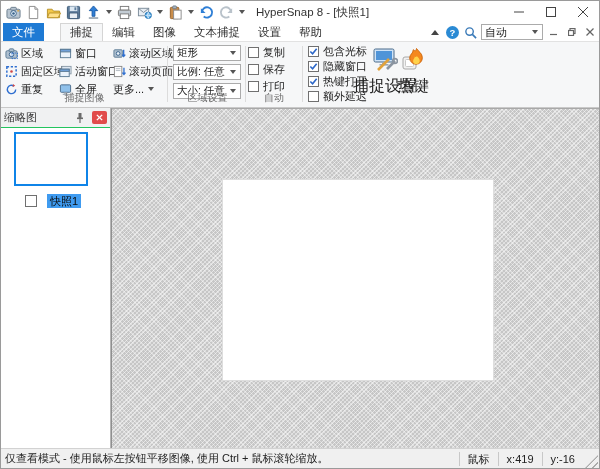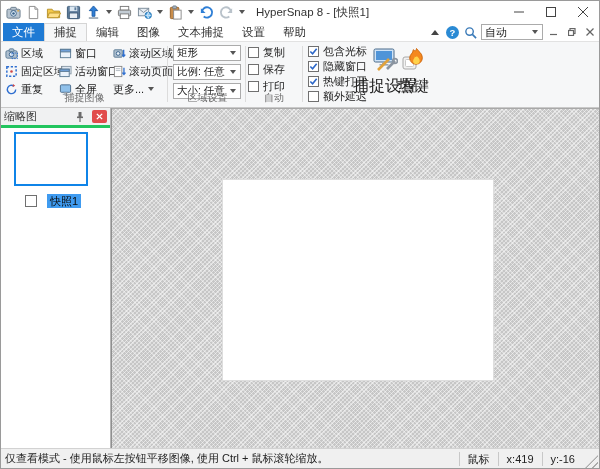--- a/index.html
+++ b/index.html
@@ -14,21 +14,21 @@
   .drop-caret { width:0; height:0; border-left:3px solid transparent; border-right:3px solid transparent; border-top:4px solid #555; margin:0 1px; }
   .title-text { margin-left:10px; font-size:11.5px; color:#333; white-space:nowrap; }
   .win-controls { position:absolute; right:0; top:0; height:22px; display:flex; }
   .win-btn { width:32px; height:22px; display:flex; align-items:center; justify-content:center; }
   .win-btn svg { width:10px; height:10px; stroke:#444; stroke-width:1; fill:none; }
 
   
   .menurow { position:absolute; left:0; top:22px; width:100%; height:18px; background:#fff; display:flex; align-items:flex-end; }
   .tab { padding:0 9px; height:18px; line-height:18px; font-size:11.5px; color:#333; }
   .tab.file { background:#1e7ad4; color:#fff; margin-left:2px; }
-  .tab.active { background:#f6f7f8; border:1px solid #d5d5d5; border-bottom:none; line-height:16px; }
+  .tab.active { background:#f6f7f8; border:1px solid #d5d5d5; border-bottom:none; line-height:16px;margin-left:16px; }
   .menurow-right { position:absolute; right:2px; top:0; height:18px; display:flex; align-items:center; gap:4px; }
   .mini-tool { width:14px; height:14px; display:flex; align-items:center; justify-content:center; }
   .collapse-caret { width:0; height:0; border-left:4px solid transparent; border-right:4px solid transparent; border-bottom:5px solid #444; }
   .help-circle { width:13px; height:13px; border-radius:50%; background:#2a8ad4; color:#fff; font-size:9.5px; font-weight:bold; display:flex; align-items:center; justify-content:center; }
   .zoom-combo { width:62px; height:16px; border:1px solid #ababab; background:#fff; display:flex; align-items:center; padding:0 3px; gap:2px; }
   .zoom-combo .val { flex:1; font-size:11px; }
   .mdi-btn { width:14px; height:14px; display:flex; align-items:center; justify-content:center; }
   .mdi-btn svg { width:8px; height:8px; stroke:#666; stroke-width:1.2; fill:none; }
 
   
@@ -55,21 +55,21 @@
   .cb.checked svg { display:block; }
   .cb-label { font-size:11px; white-space:nowrap; }
 
   .bigbtn { position:absolute; top:1px; height:58px; display:flex; flex-direction:column; align-items:center; justify-content:flex-start; }
   .bigbtn svg { width:26px; height:26px; margin-top:3px; }
   .bigbtn .blabel { font-size:16px; margin-top:4px; white-space:nowrap; }
 
   
   .main { position:absolute; left:0; top:107px; width:100%; height:342px; display:flex; }
   .sidebar { width:110px; height:100%; background:#fff; border-right:1px solid #b5b5b5; position:relative; }
-  .sb-header { height:20px; background:#f0f1f2; border-bottom:3px solid #22c55e; display:flex; align-items:center; padding:0 3px; }
+  .sb-header { height:20px; background:#f0f1f2; border-bottom:1px solid #22c55e; display:flex; align-items:center; padding:0 3px; }
   .sb-title { flex:1; font-size:11px; color:#333; }
   .pin-icon { width:12px; height:12px; margin-right:6px; }
   .sb-close { width:15px; height:13px; background:#e14b4b; border-radius:2px; display:flex; align-items:center; justify-content:center; }
   .sb-close svg { width:7px; height:7px; stroke:#fff; stroke-width:1.6; }
   .thumb { position:absolute; left:13px; top:24px; width:74px; height:54px; background:#fff; border:2px solid #0f84e8; }
   .snap-row { position:absolute; left:13px; top:86px; display:flex; align-items:center; gap:10px;margin-left:11px; }
   .snap-label { background:#3f9bf0; color:#0a0a0a; font-size:11px; padding:0 3px; line-height:14px; }
 
   .canvas { flex:1; height:100%; position:relative; border-left:1px solid #8f8f8f; border-top:1px solid #a8a8a8;
     background-color:#c6c6c6;

